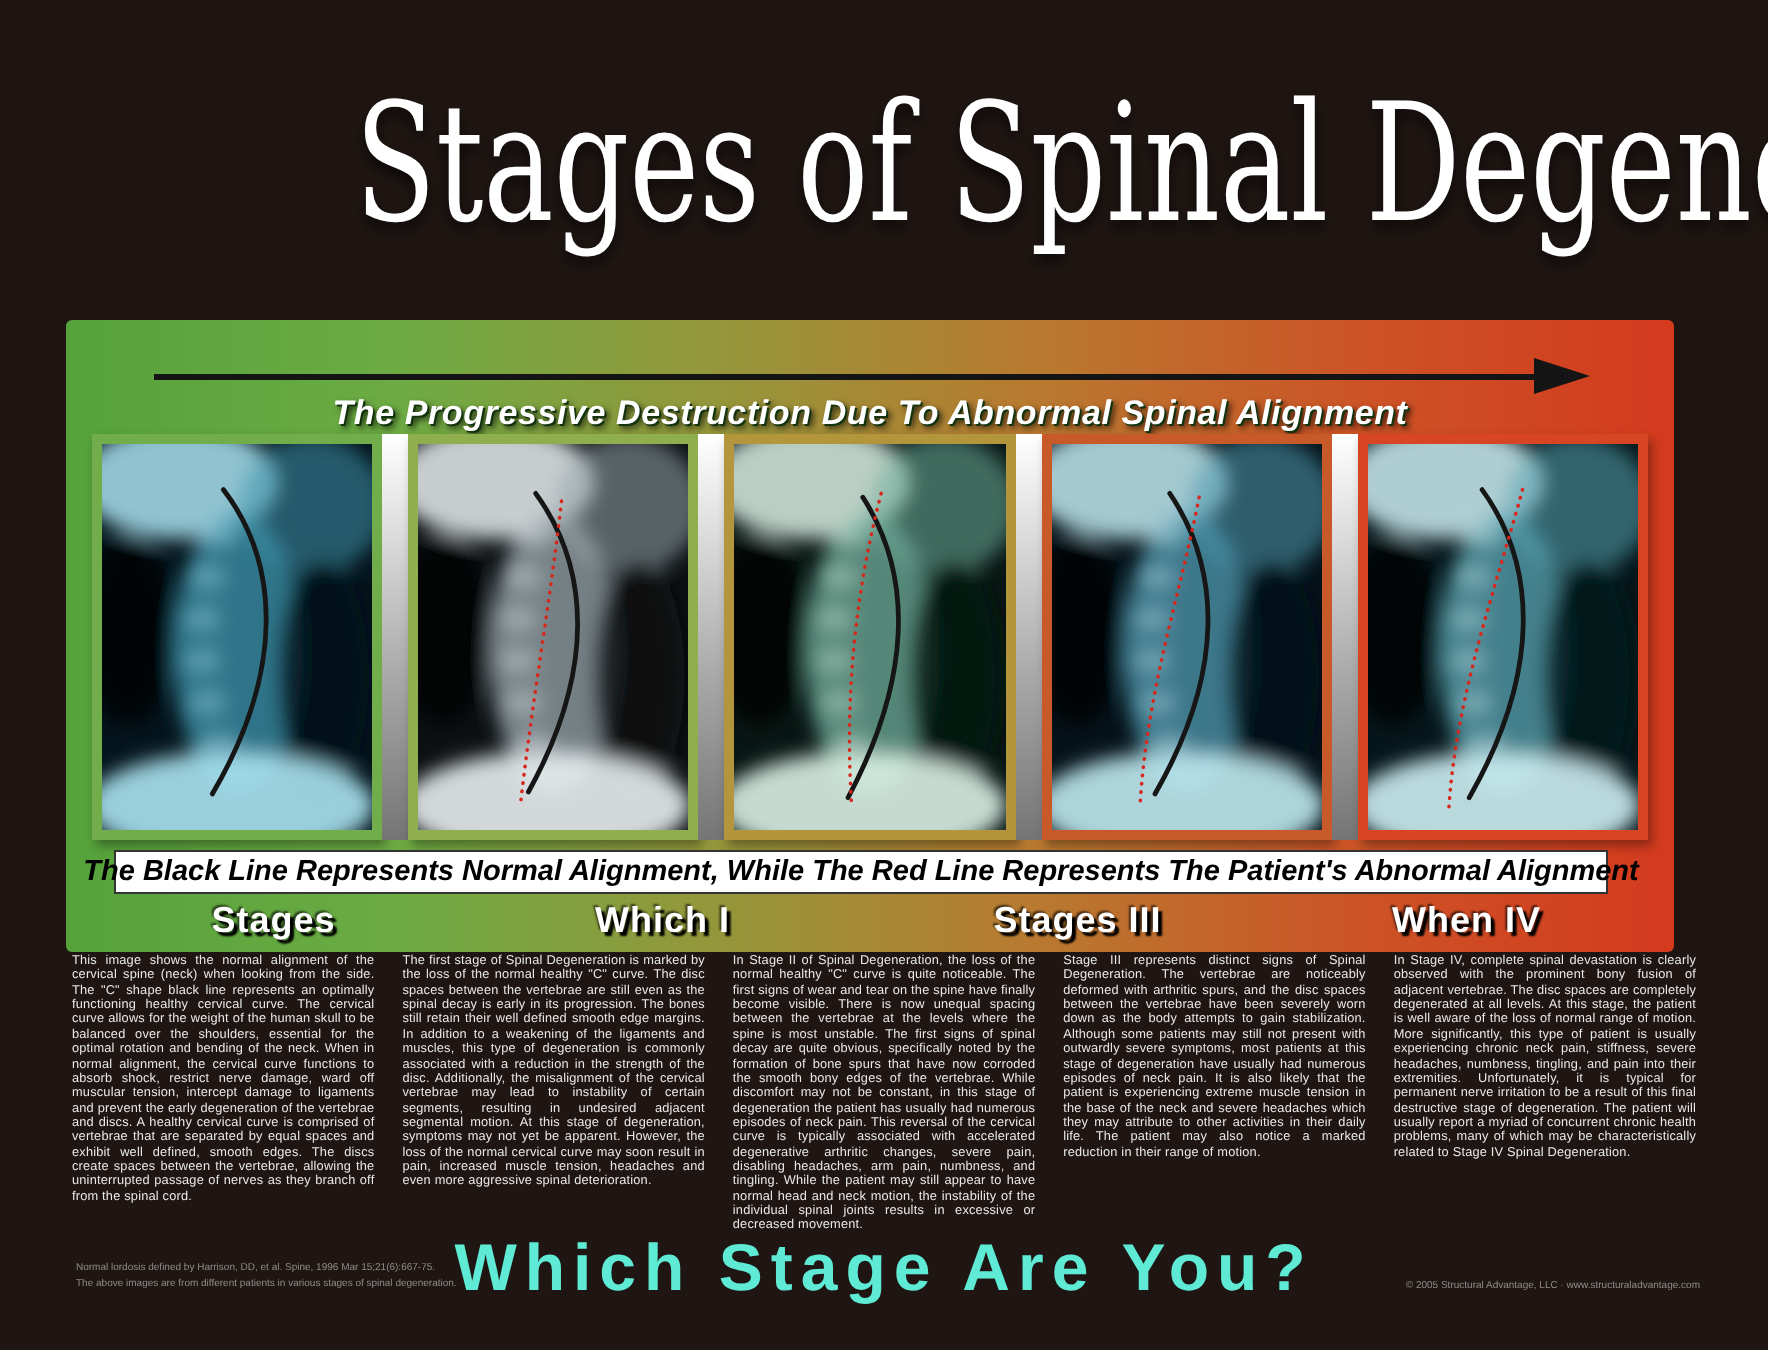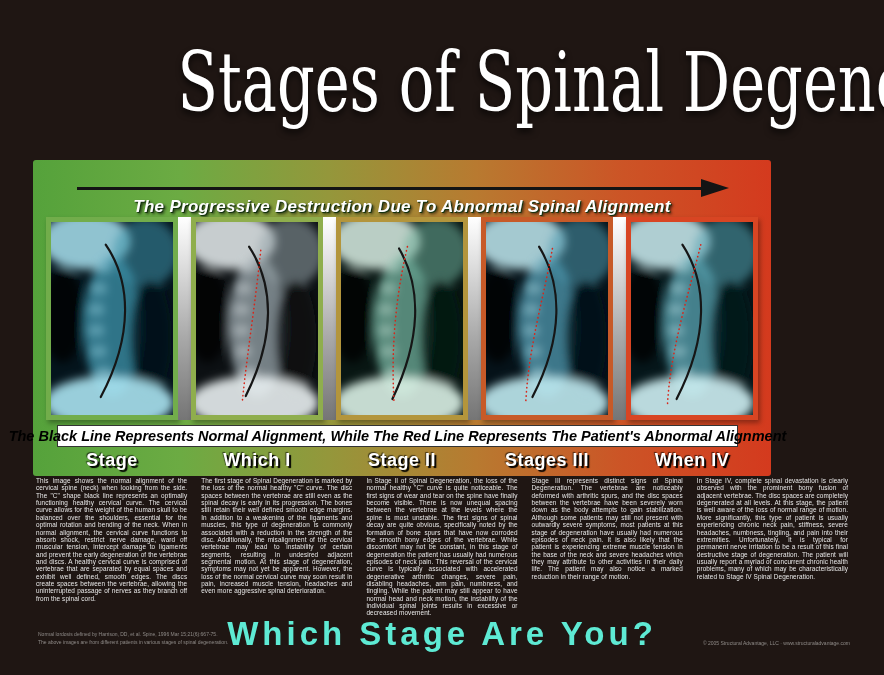--- a/index.html
+++ b/index.html
@@ -14,21 +14,21 @@
   .title{
     position:absolute;top:40px;left:0;right:0;text-align:center;
     color:#ffffff;font-family:"DejaVu Serif", serif;font-size:82px;
     line-height:1.05;white-space:nowrap;
     text-shadow:0 4px 8px rgba(0,0,0,0.65);
   }
   .title-inner{display:inline-block;transform:scaleX(0.72);transform-origin:50% 50%;}
 
   
   .band{
-    position:absolute;left:33px;top:160px;width:738px;height:316px;
+    position:absolute;left:33px;top:160px;width:804px;height:316px;
     border-radius:3px;
   }
   .arrow-line{position:absolute;top:27px;left:44px;right:70px;height:3px;background:#141414;}
   .arrow-head{
     position:absolute;top:19px;right:42px;width:0;height:0;
     border-left:28px solid #141414;border-top:9px solid transparent;border-bottom:9px solid transparent;
   }
   .subtitle{
     position:absolute;top:37px;left:0;right:0;text-align:center;
     color:#ffffff;font-size:17px;font-weight:bold;font-style:italic;
@@ -248,25 +248,24 @@
     <path d="M 84 24 C 70 74, 48 132, 44 191" stroke="#d8261a" stroke-width="1.9" fill="none" stroke-dasharray="0.2 4.2" stroke-linecap="round"></path>
   </svg>
         </div>
       </div>
 
     <div class="banner">
       <span>The Black Line Represents Normal Alignment, While The Red Line Represents The Patient's Abnormal Alignment</span>
     </div>
 
     <div class="labels-row" id="labelsRow">
-        <div class="label-cell"><span class="stage-label">Stage</span></div>
+        <div class="label-cell"><span class="stage-label">Stages</span></div>
         <div class="label-gap"></div>
         <div class="label-cell"><span class="stage-label">Which I</span></div>
         <div class="label-gap"></div>
-        <div class="label-cell"><span class="stage-label">Stage II</span></div>
         <div class="label-gap"></div>
         <div class="label-cell"><span class="stage-label">Stages III</span></div>
         <div class="label-gap"></div>
         <div class="label-cell"><span class="stage-label">When IV</span></div>
       </div>
   </div>
 
   <div class="descs-row" id="descsRow">
       <div class="desc">This image shows the normal alignment of the cervical spine (neck) when looking from the side. The "C" shape black line represents an optimally functioning healthy cervical curve.  The cervical curve allows for the weight of the human skull to be balanced over the shoulders, essential for the optimal rotation and bending of the neck.  When in normal alignment, the cervical curve functions to absorb shock, restrict nerve damage, ward off muscular tension, intercept damage to ligaments and prevent the early degeneration of the vertebrae and discs.  A healthy cervical curve is comprised of vertebrae that are separated by equal spaces and exhibit well defined, smooth edges. The discs create spaces between the vertebrae, allowing the uninterrupted passage of nerves as they branch off from the spinal cord.</div>
       <div class="desc">The first stage of Spinal Degeneration is marked by the loss of the normal healthy "C" curve. The disc spaces between the vertebrae are still even as the spinal decay is early in its progression. The bones still retain their well defined smooth edge margins. In addition to a weakening of the ligaments and muscles, this type of degeneration is commonly associated with a reduction in the strength of the disc. Additionally, the misalignment of the cervical vertebrae may lead to instability of certain segments, resulting in undesired adjacent segmental motion. At this stage of degeneration, symptoms may not yet be apparent. However, the loss of the normal cervical curve may soon result in pain, increased muscle tension, headaches and even more aggressive spinal deterioration.</div>

